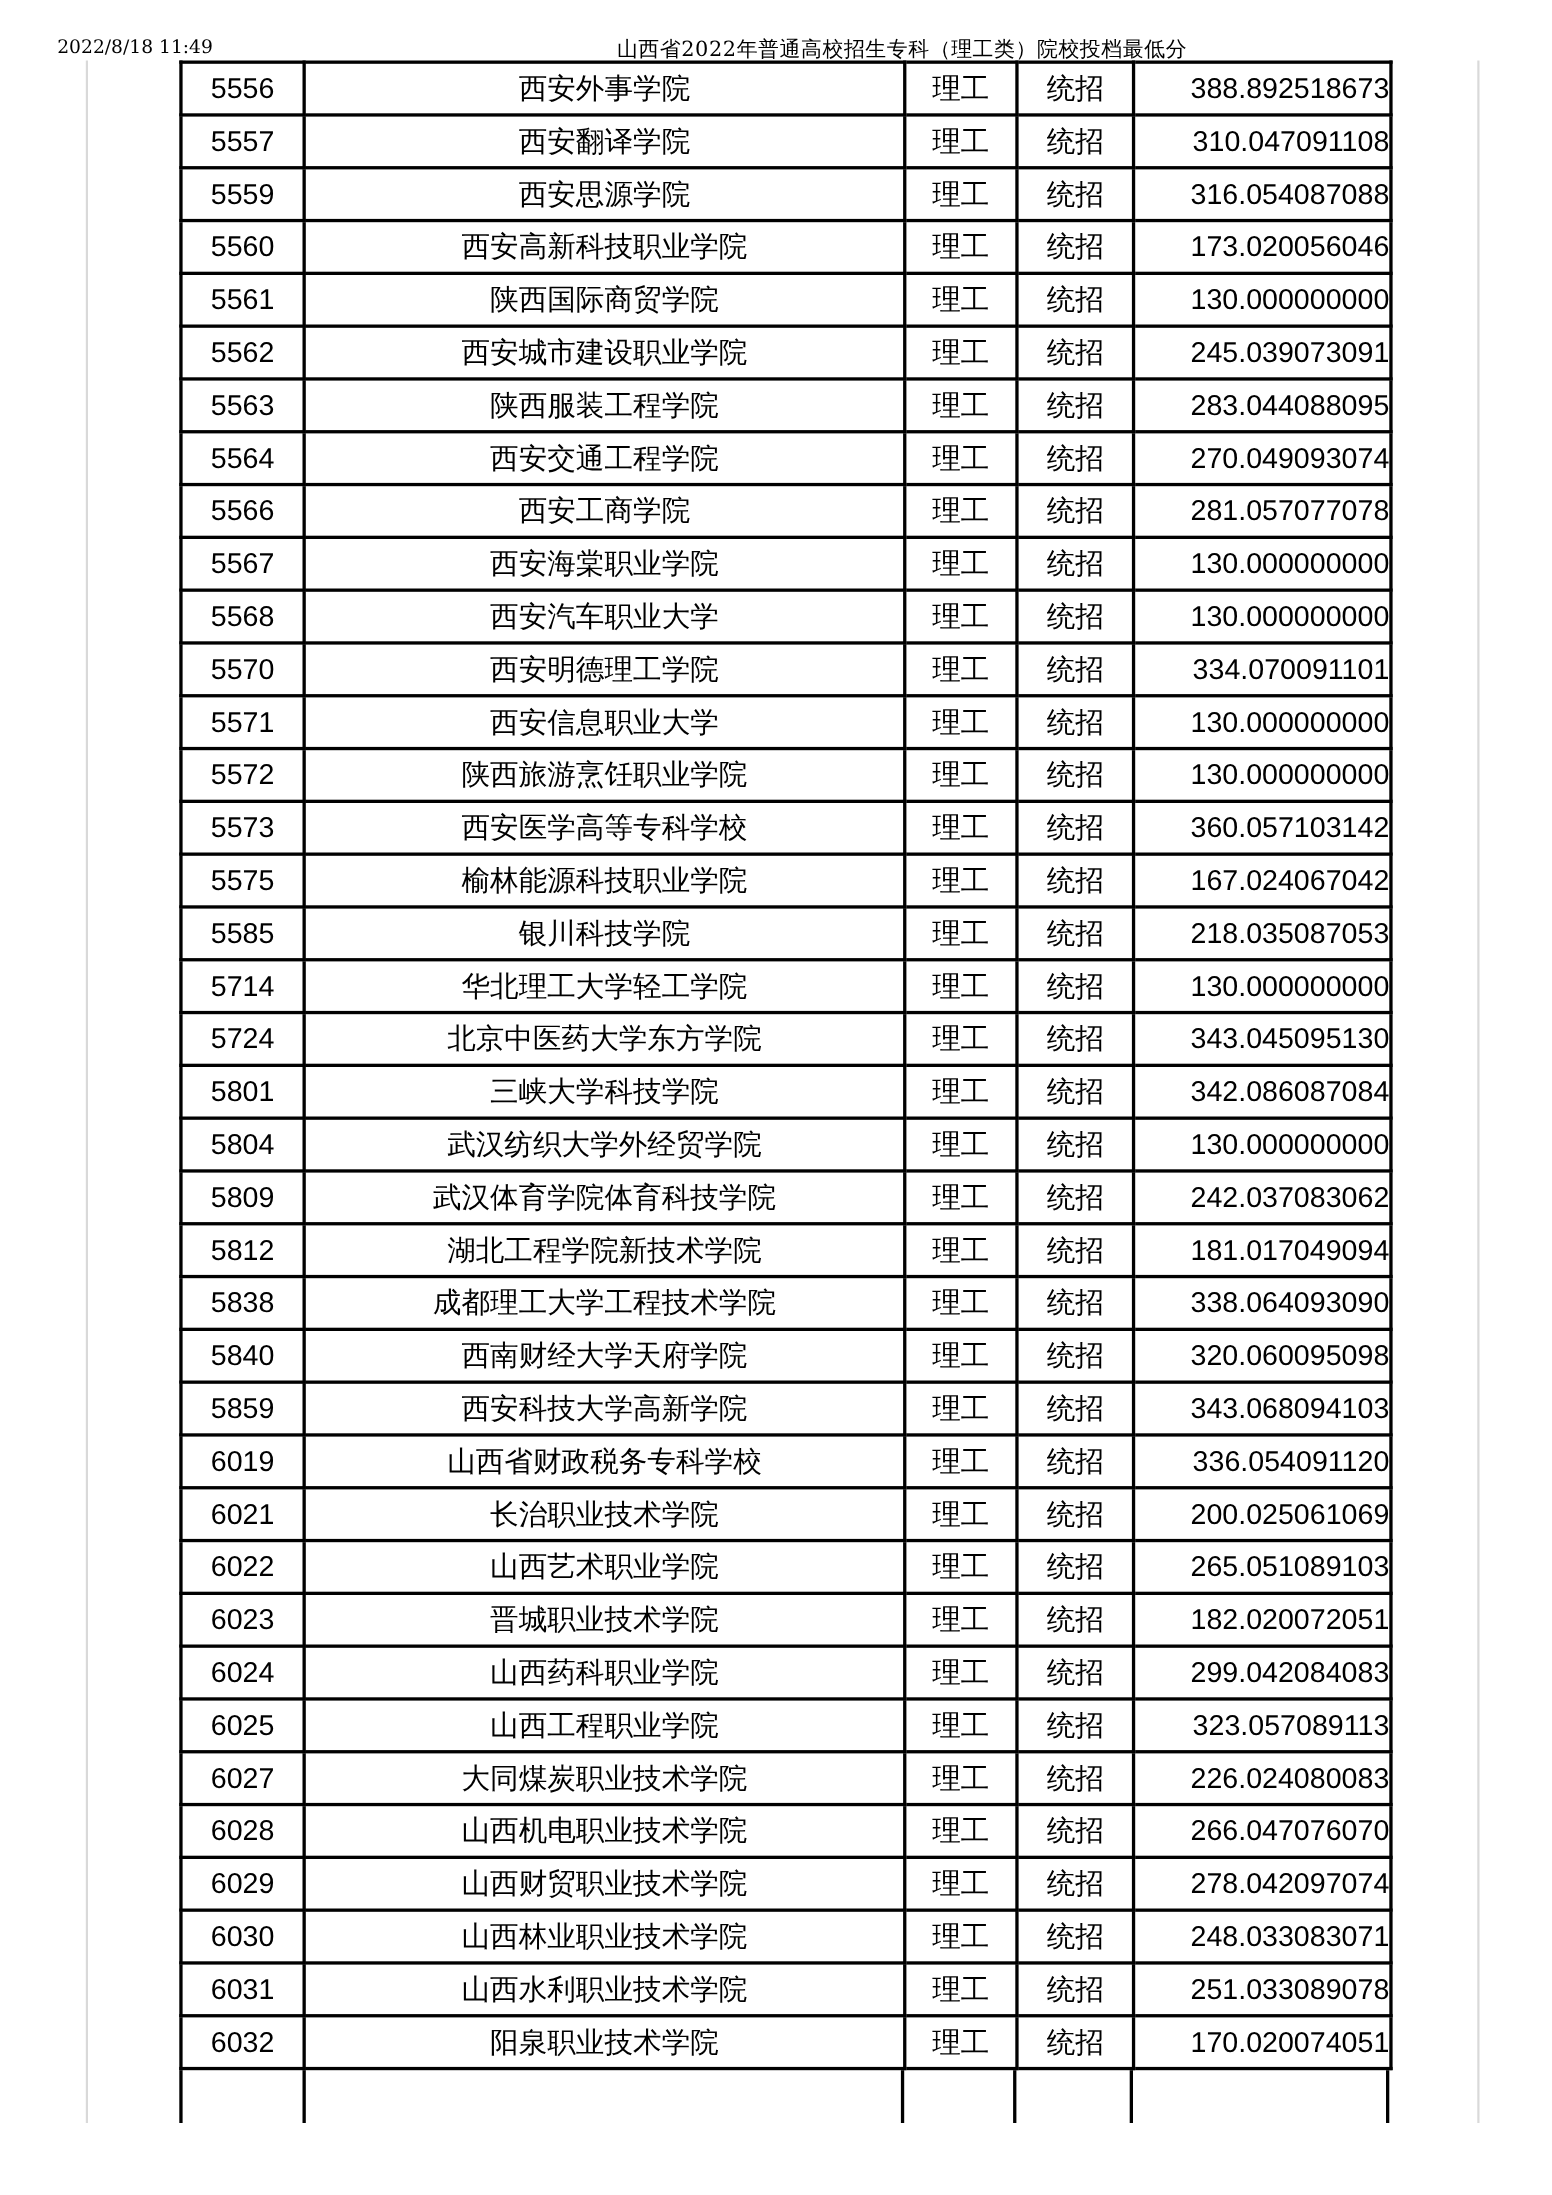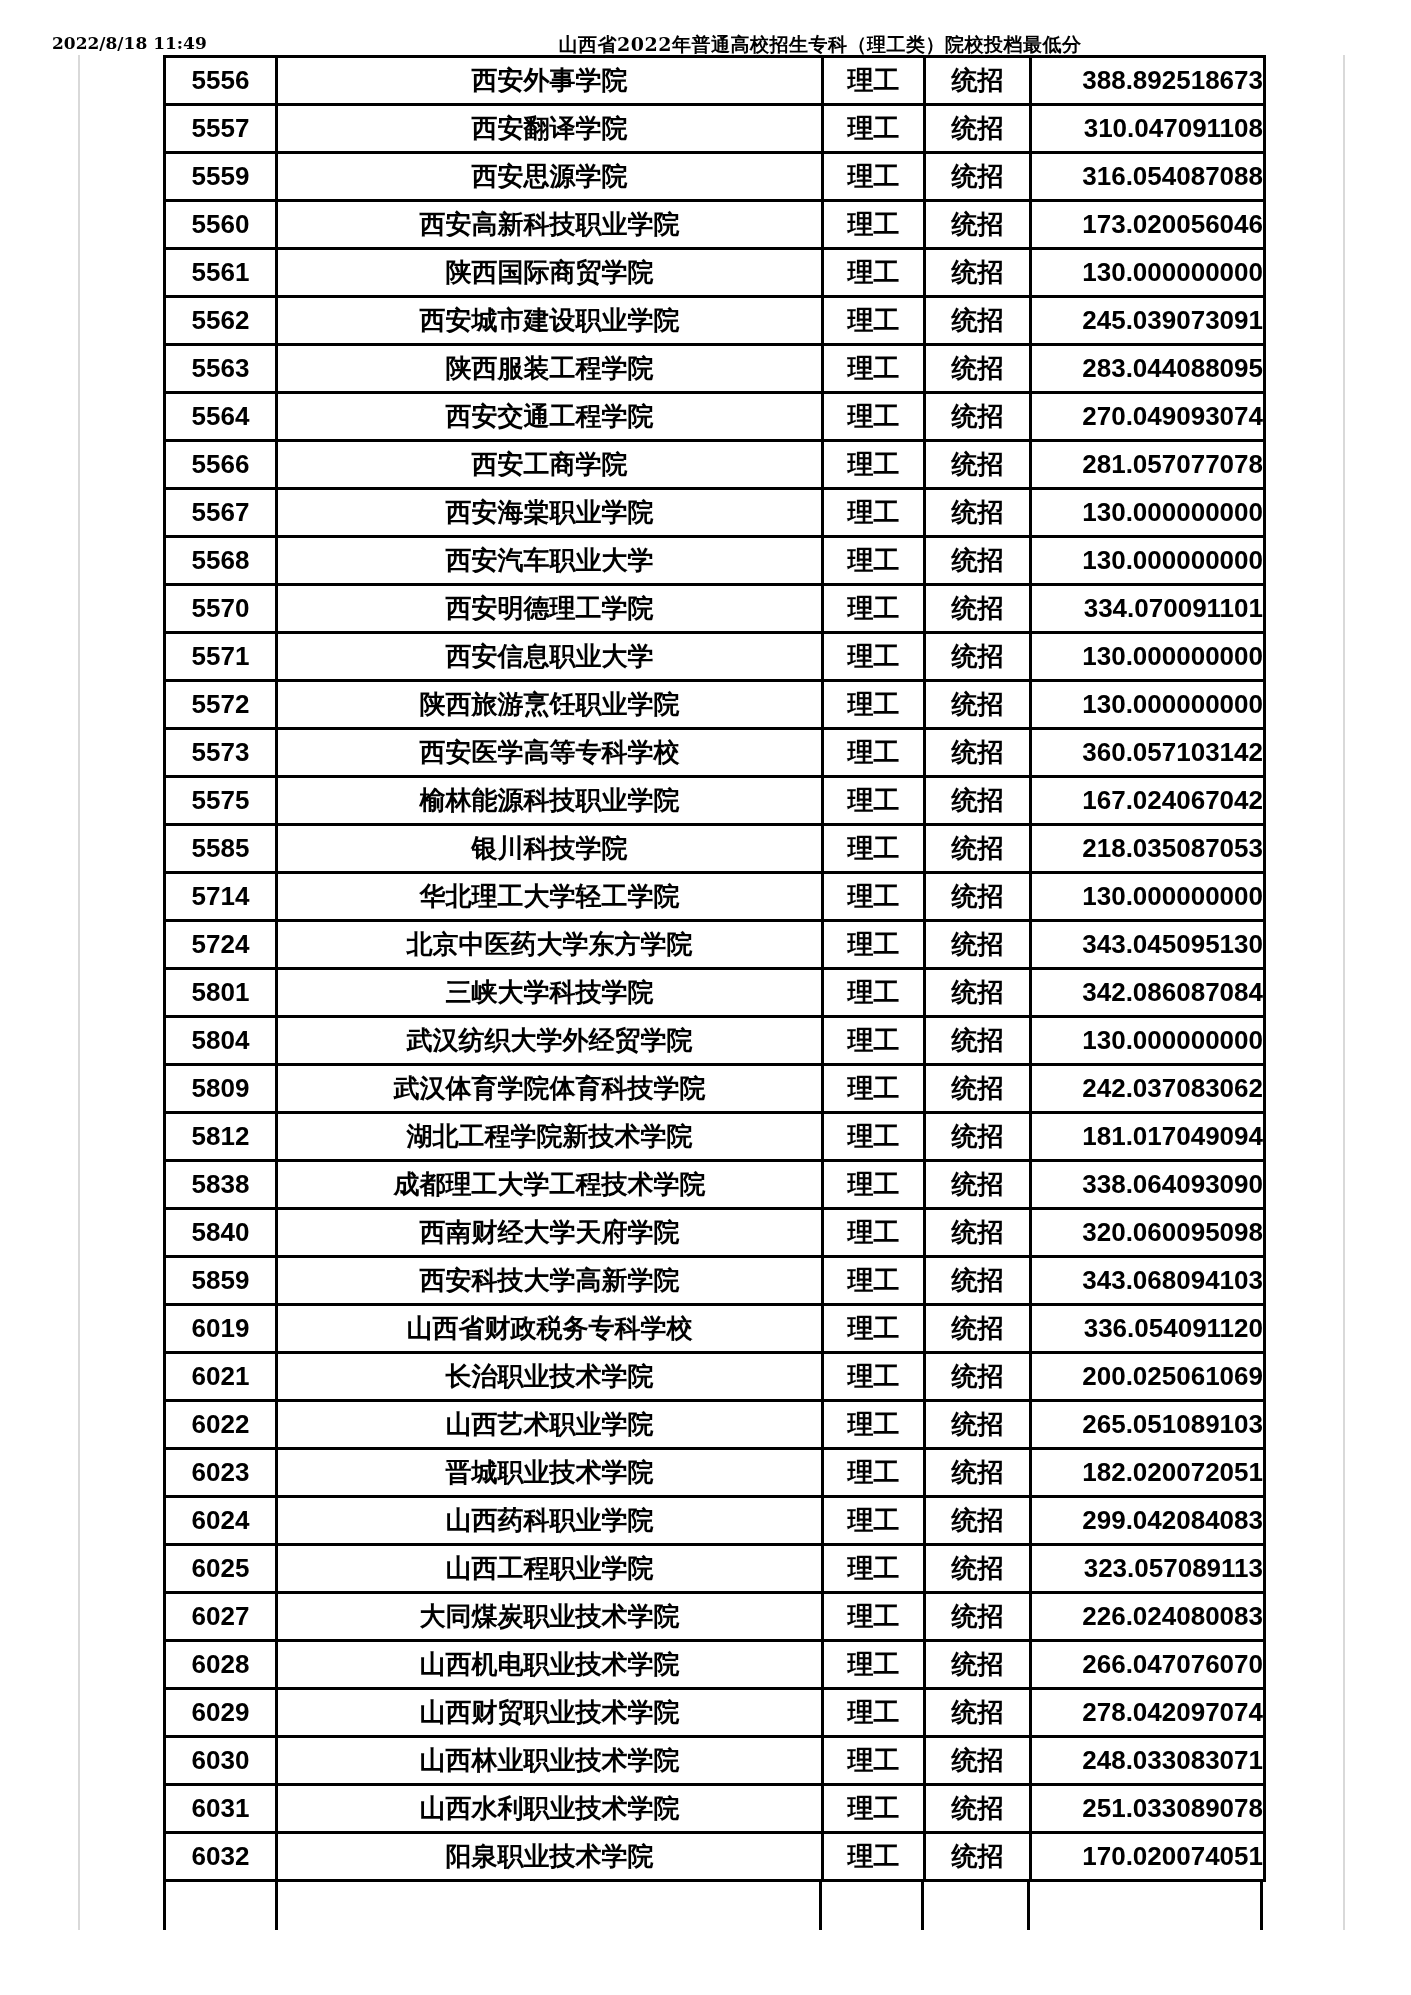--- a/index.html
+++ b/index.html
@@ -8,21 +8,20 @@
     background: #ffffff;
   }
   .page {
     position: relative;
     width: 1411px;
     height: 1930px;
     background: #ffffff;
     font-family: "Liberation Sans", sans-serif;
     color: #000000;
     overflow: hidden;
-    font-weight: bold;
   }
   .header-date {
     position: absolute;
     left: 52px;
     top: 33px;
     font-family: "DejaVu Serif", serif;
     font-size: 17px;
     white-space: nowrap;
   }
   .header-title {

